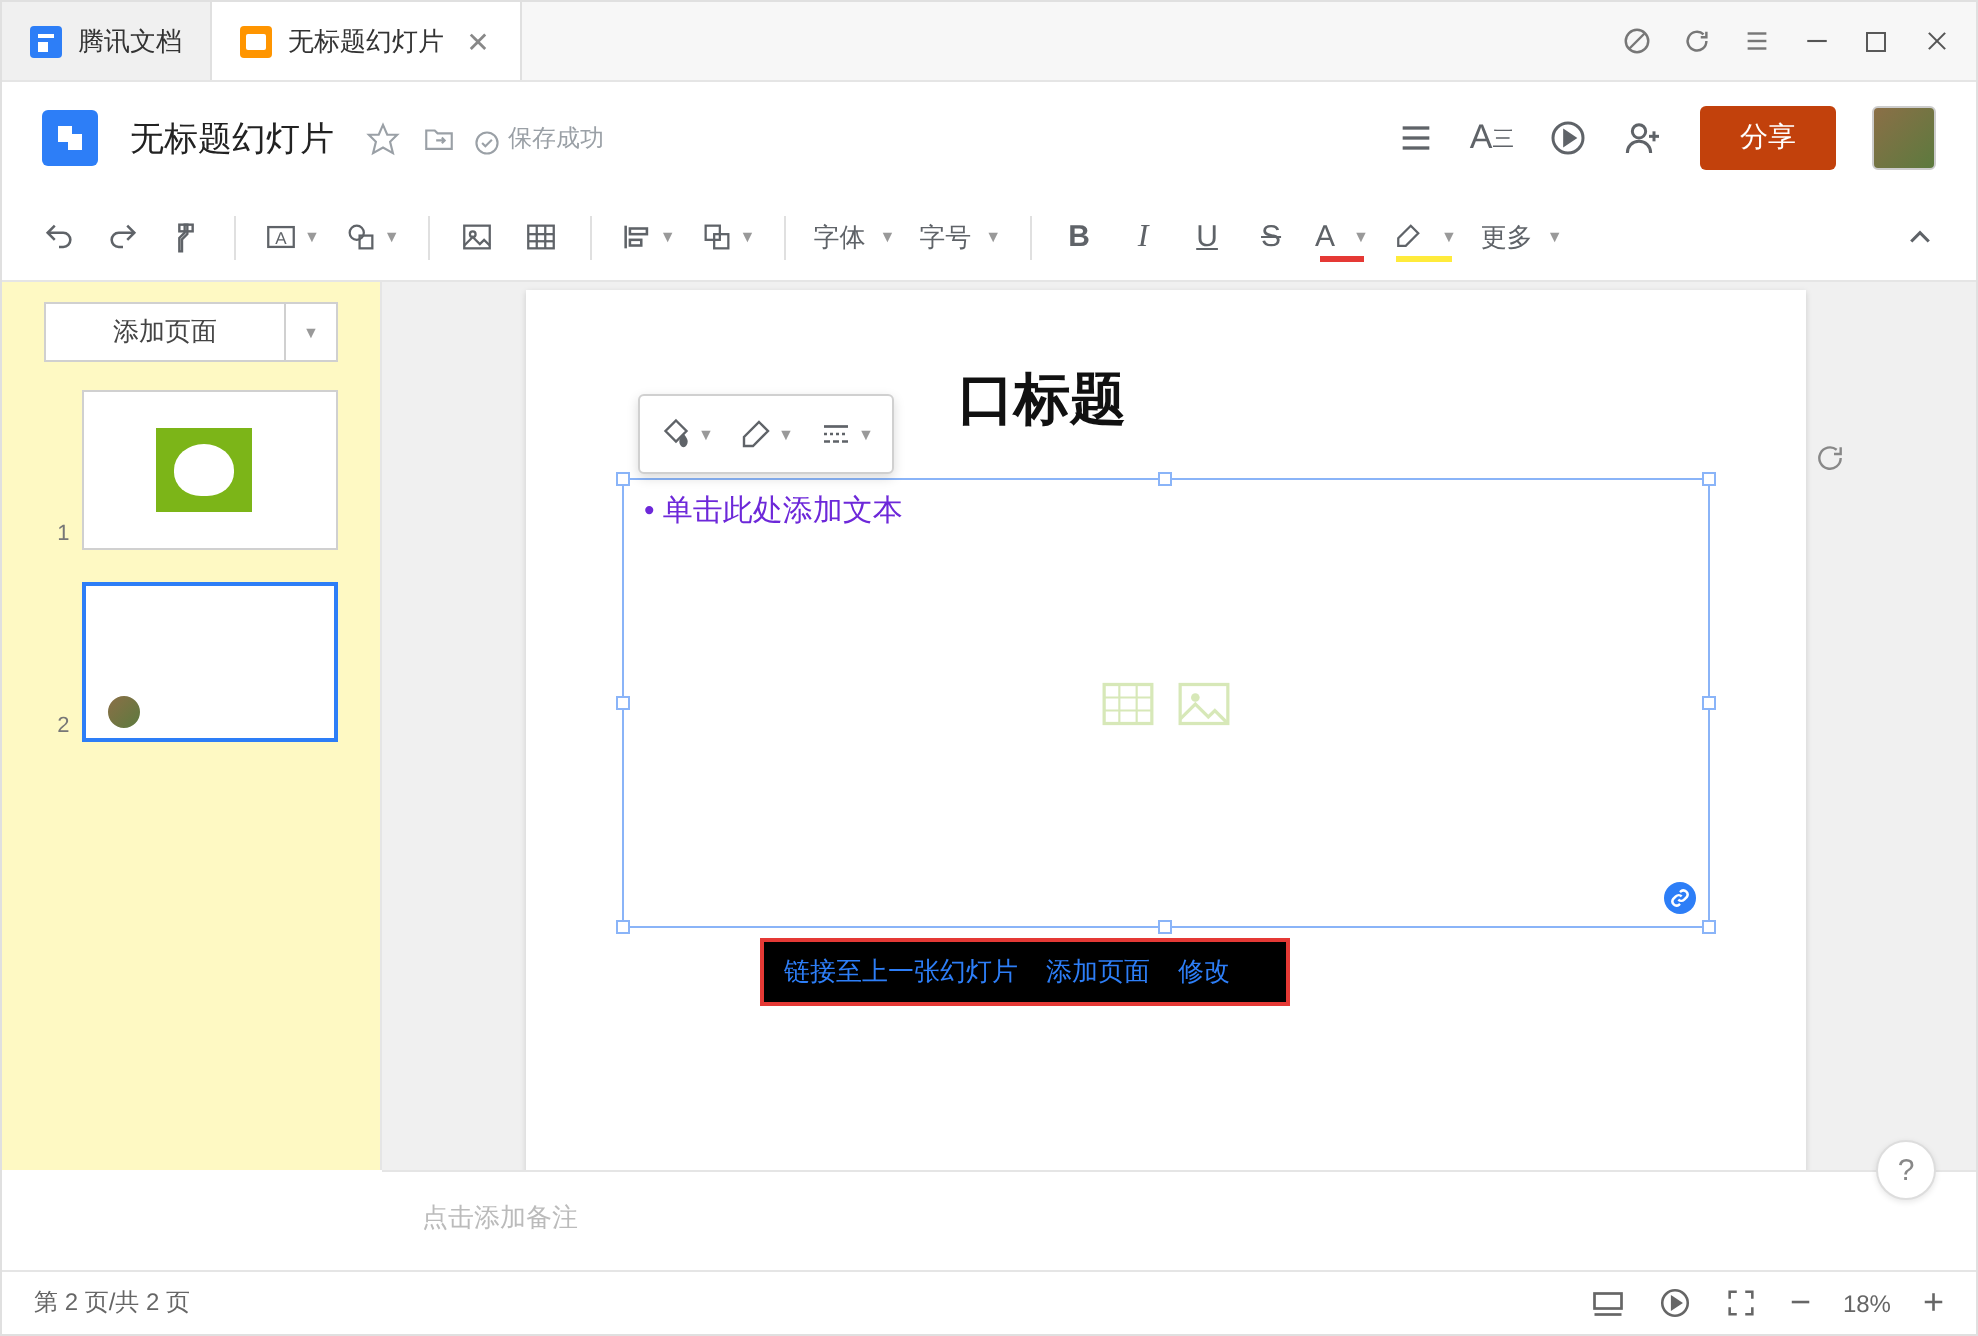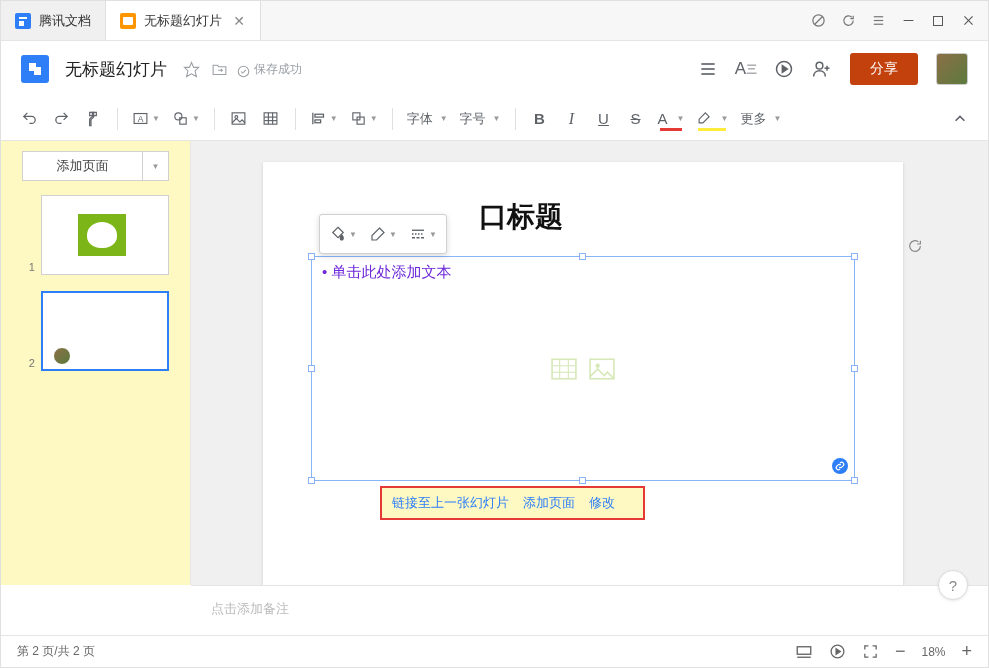--- a/index.html
+++ b/index.html
@@ -31,30 +31,30 @@
 .add-page-btn{flex:1;height:30px;border:1px solid #d0d0d0;background:#fff;font-size:13px;color:#444;cursor:pointer}
 .add-page-dd{width:26px;height:30px;border:1px solid #d0d0d0;border-left:none;background:#fff;display:flex;align-items:center;justify-content:center;cursor:pointer}
 .thumb-row{display:flex;align-items:flex-end;gap:6px;margin-bottom:16px}
 .thumb-num{width:14px;font-size:11px;color:#777;text-align:right;padding-bottom:2px}
 .thumb{width:140px;height:80px;background:#fff;border:1px solid #d0d0d0;position:relative;cursor:pointer}
 .thumb.selected{border:2px solid #2d7ef7}
 .thumb-img1{position:absolute;top:18px;left:36px;width:48px;height:42px;background:#7cb518;display:flex;align-items:center;justify-content:center}
 .thumb-img1::before{content:"";width:30px;height:26px;background:#fff;border-radius:50% 50% 45% 45%;position:relative}
 .thumb-avatar{position:absolute;bottom:4px;left:10px;width:18px;height:18px;border-radius:50%;background:linear-gradient(135deg,#8b6f47,#5c7a3e);border:1px solid #fff}
 .canvas{flex:1;background:#f0f0f0;position:relative;overflow:hidden}
-.slide{position:absolute;left:72px;top:21px;width:640px;height:468px;background:#fff;box-shadow:0 1px 3px rgba(0,0,0,.15)}
+.slide{position:absolute;left:72px;top:4px;width:640px;height:468px;background:#fff;box-shadow:0 1px 3px rgba(0,0,0,.15)}
 .title-text{position:absolute;left:48px;top:36px;font-size:28px;font-weight:bold;color:#111}
 .content-box{position:absolute;left:48px;top:94px;width:544px;height:225px;border:1px solid #8ab4f8;background:rgba(255,255,255,0.5)}
 .content-text{padding:6px 10px;font-size:15px;color:#6d28d9}
 .handle{position:absolute;width:7px;height:7px;background:#fff;border:1px solid #8ab4f8}
 .float-toolbar{position:absolute;left:56px;top:52px;background:#fff;border:1px solid #d0d0d0;border-radius:3px;box-shadow:0 2px 6px rgba(0,0,0,.15);display:flex;padding:4px;gap:2px;z-index:10}
 .ft-btn{width:38px;height:30px;display:flex;align-items:center;justify-content:center;cursor:pointer;gap:2px}
 .rotate-handle{position:absolute;right:-20px;top:76px;color:#888}
 .link-badge{position:absolute;right:6px;bottom:6px;width:16px;height:16px;background:#2d7ef7;border-radius:50%;display:flex;align-items:center;justify-content:center}
-.callout{position:absolute;left:68px;bottom:-40px;width:265px;height:34px;border:2px solid #e53935;background:#fef9c3;display:flex;align-items:center;padding:0 10px;gap:14px;font-size:13px}
+.callout{position:absolute;left:68px;bottom:-40px;width:265px;height:34px;border:2px solid #e53935;background:#000000;display:flex;align-items:center;padding:0 10px;gap:14px;font-size:13px}
 .callout a{color:#2d7ef7;text-decoration:none;cursor:pointer}
 .placeholder-icons{position:absolute;left:50%;top:50%;transform:translate(-50%,-50%);display:flex;gap:12px;opacity:.3}
 .notes{height:50px;border-top:1px solid #e5e5e5;background:#fff;padding:14px 20px;font-size:13px;color:#bbb;position:relative}
 .help-btn{position:absolute;right:20px;top:-16px;width:30px;height:30px;border-radius:50%;background:#fff;border:1px solid #ddd;display:flex;align-items:center;justify-content:center;color:#888;font-size:15px;box-shadow:0 1px 3px rgba(0,0,0,.1);cursor:pointer}
 .statusbar{height:32px;border-top:1px solid #e5e5e5;display:flex;align-items:center;padding:0 16px;font-size:12px;color:#666}
 .status-right{margin-left:auto;display:flex;align-items:center;gap:16px}
 .sb-btn{color:#666;cursor:pointer;display:flex;align-items:center}
 svg{display:block}
 </style>
 </head>

